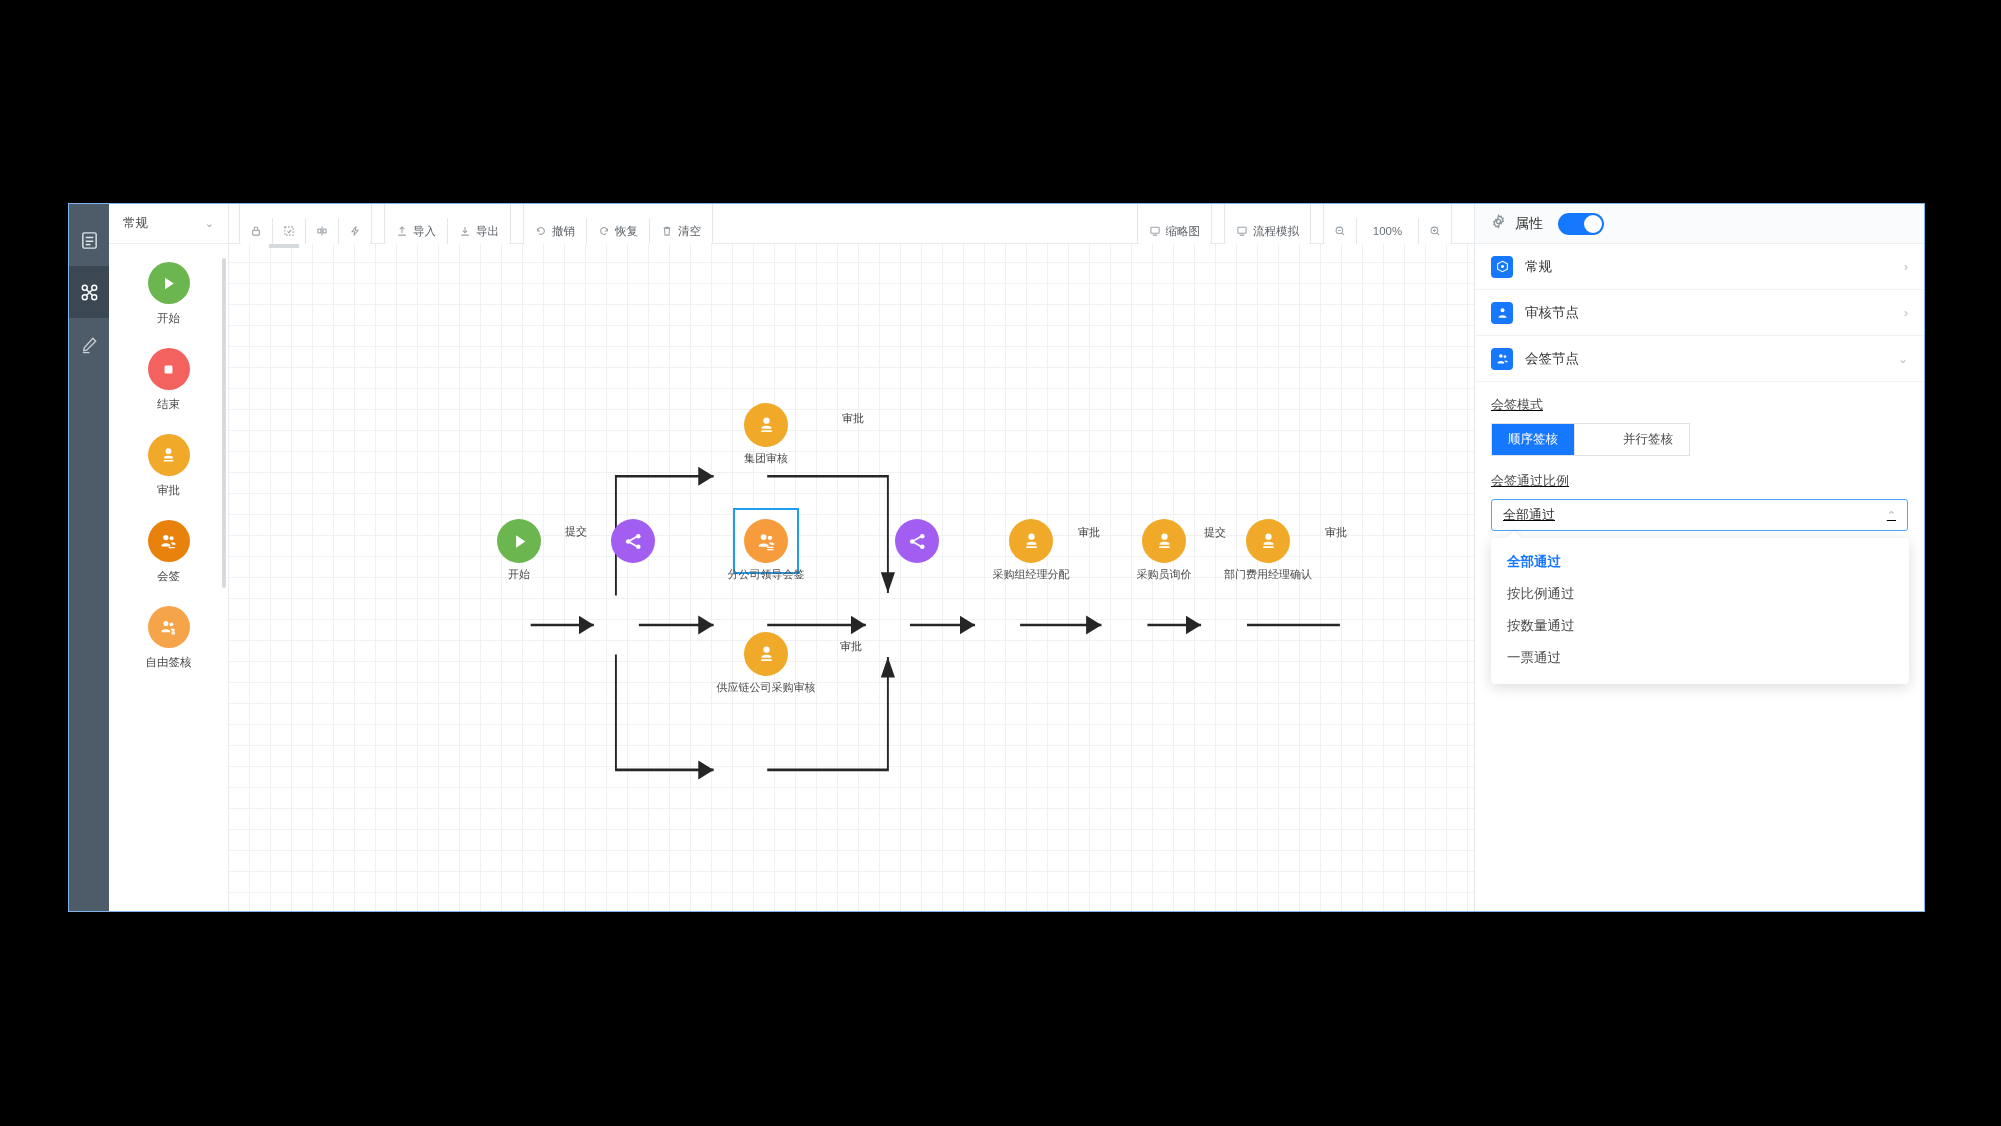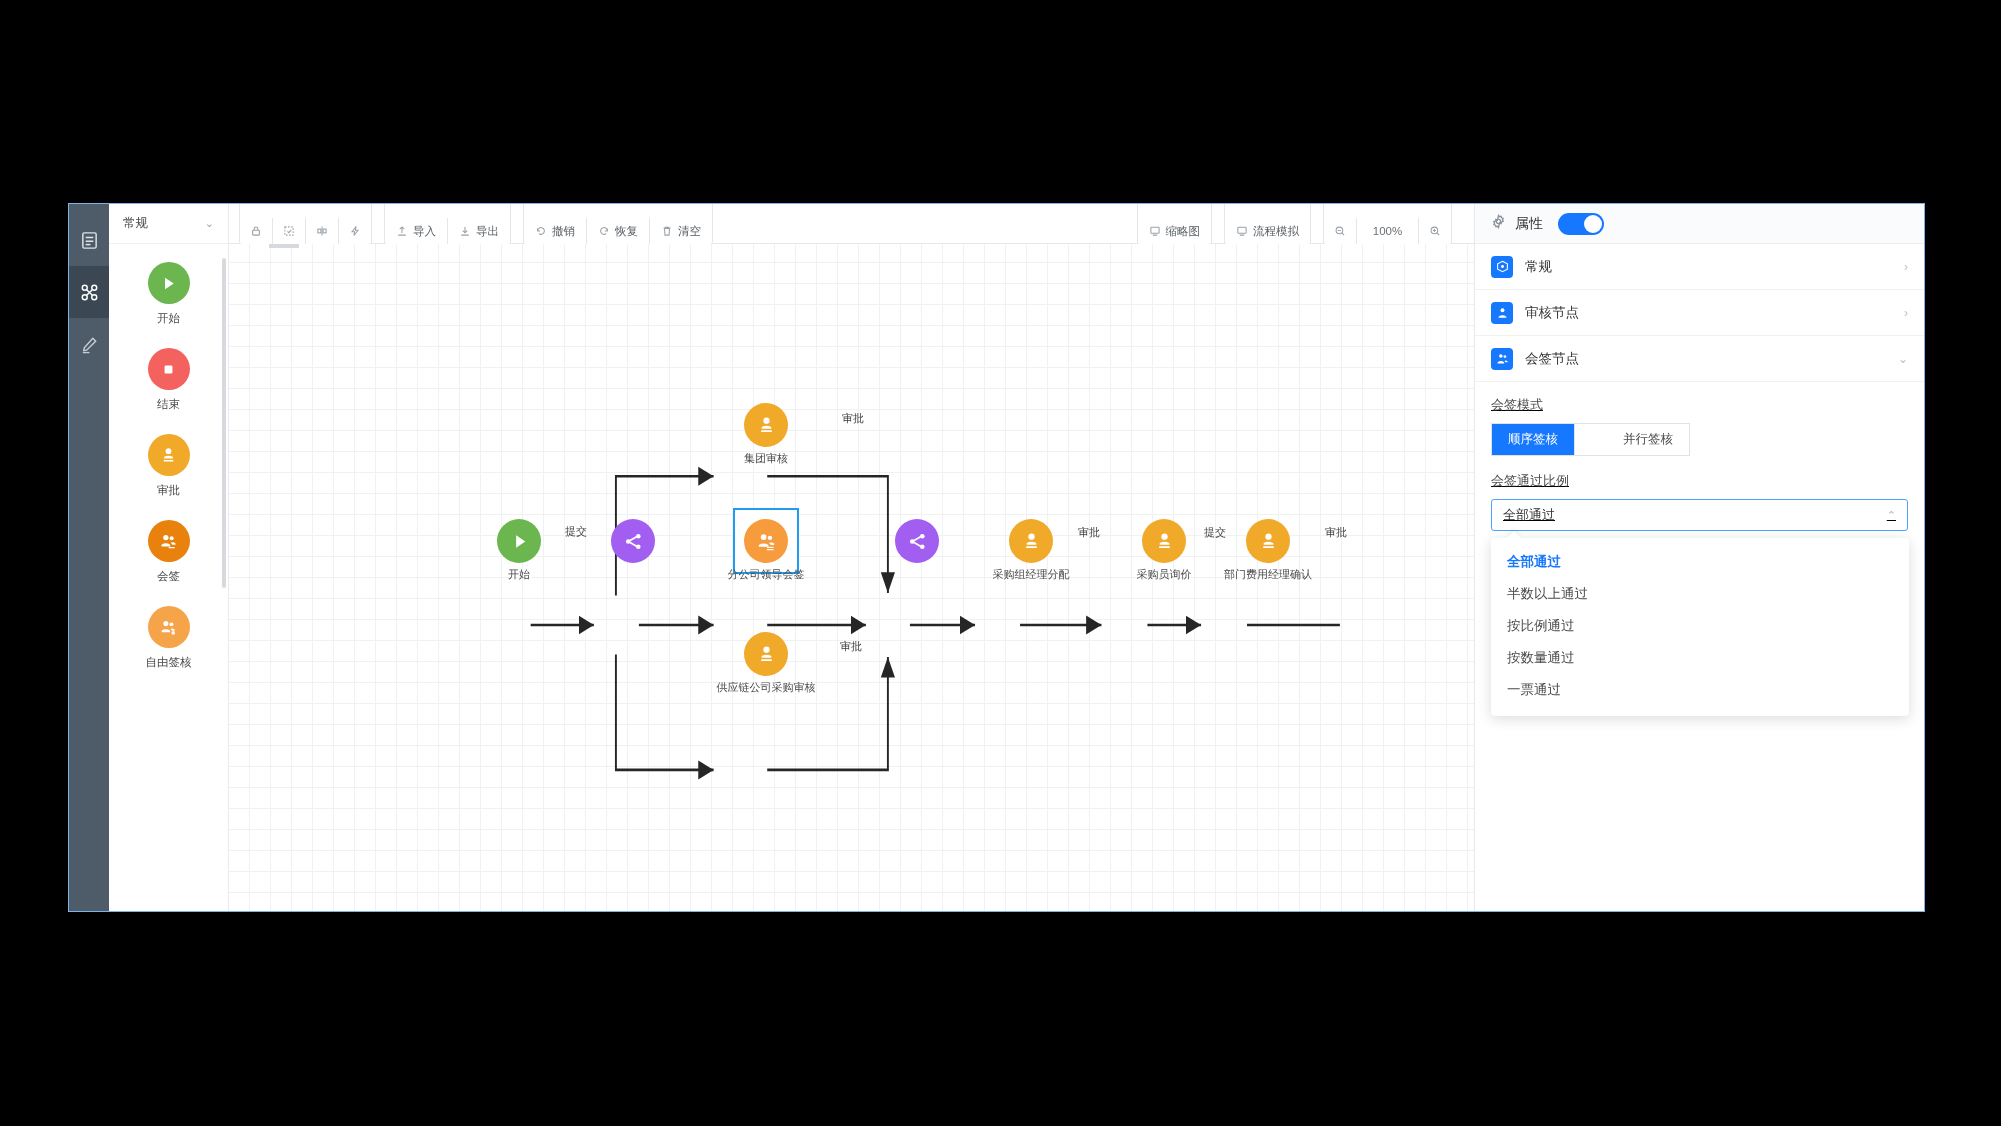--- a/index.html
+++ b/index.html
@@ -534,20 +534,19 @@
       </div>
 
       <div class="field-label">会签通过比例</div>
       <div class="select-box">
         <span class="val">全部通过</span>
         <span class="caret">⌃</span>
       </div>
 
       <div id="dropdown">
         <div class="opt selected">全部通过</div>
-        <div class="opt">半数以上通过</div>
         <div class="opt">按比例通过</div>
         <div class="opt">按数量通过</div>
         <div class="opt">一票通过</div>
       </div>
     </div>
   </div>
 </div>
 
 </body></html>

